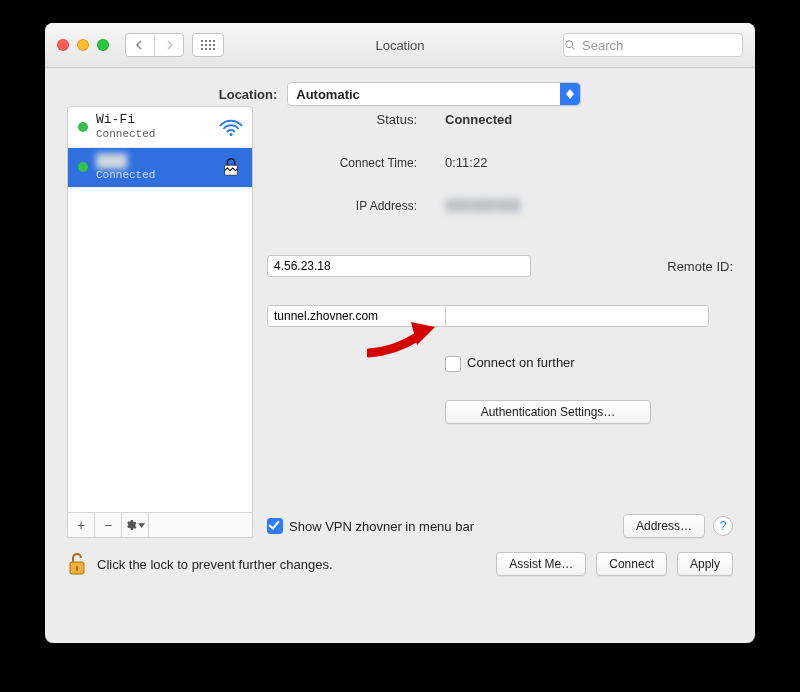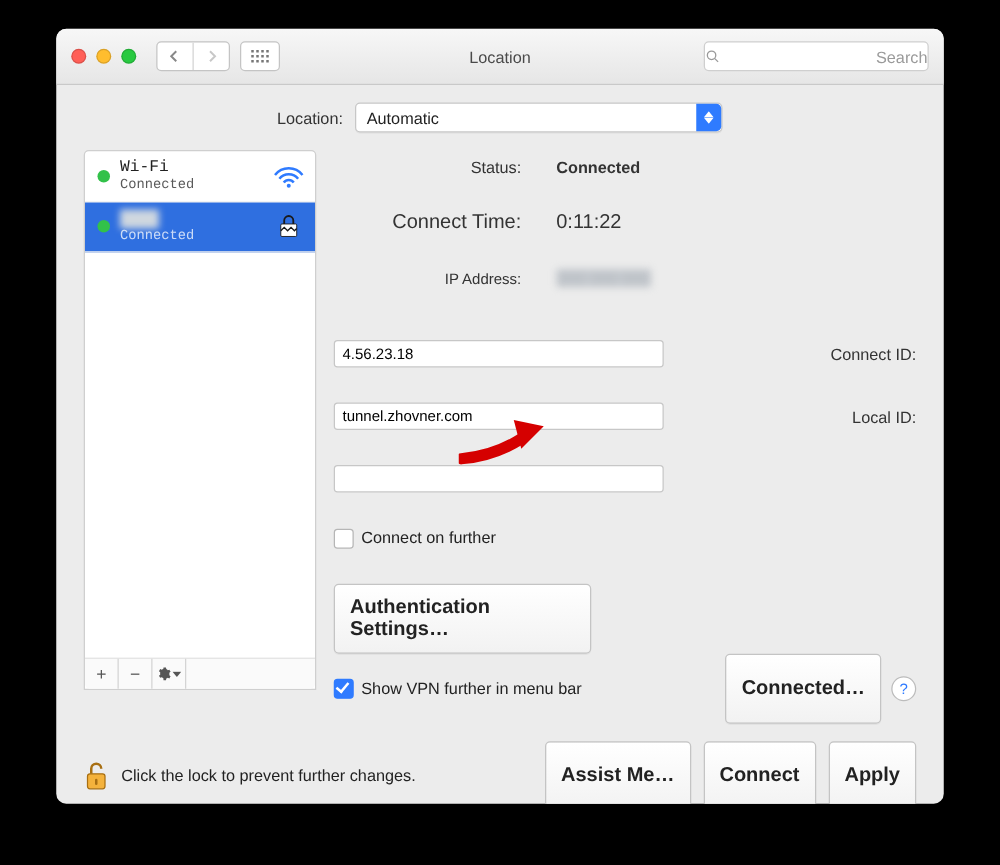--- a/index.html
+++ b/index.html
@@ -10,25 +10,25 @@
   .traffic{display:flex;gap:8px;margin-left:12px;}
   .dot{width:12px;height:12px;border-radius:50%;box-shadow:inset 0 0 0 1px rgba(0,0,0,.15);}
   .dot.red{background:#ff5f57;} .dot.amber{background:#ffbd2e;} .dot.green{background:#28c940;}
   .navbtns{display:flex;margin-left:16px;border:1px solid #c4c4c4;border-radius:4px;overflow:hidden;background:#fff;}
   .navbtn{width:28px;height:22px;display:flex;align-items:center;justify-content:center;color:#888;font-size:13px;}
   .navbtn+.navbtn{border-left:1px solid #d4d4d4;}
   .gridbtn{margin-left:8px;width:30px;height:22px;border:1px solid #c4c4c4;border-radius:4px;background:#fff;display:flex;align-items:center;justify-content:center;}
   .gridbtn .g{display:grid;grid-template-columns:repeat(4,2px);grid-template-rows:repeat(3,2px);gap:2px;}
   .gridbtn .g span{background:#777;}
   .title{position:absolute;left:0;right:0;text-align:center;font-size:13px;color:#4a4a4a;pointer-events:none;}
-  .search{margin-left:auto;margin-right:12px;width:178px;height:22px;border:1px solid #cfcfcf;border-radius:4px;background:#fff;display:flex;align-items:center;justify-content:space-between;color:#9a9a9a;gap:6px;}
+  .search{margin-left:auto;margin-right:12px;width:178px;height:22px;border:1px solid #cfcfcf;border-radius:4px;background:#fff;display:flex;align-items:center;justify-content:flex-start;color:#9a9a9a;gap:6px;}
   .search svg{width:12px;height:12px;}
   
   .body{padding:14px 22px 16px 22px;}
-  .locrow{display:flex;align-items:center;justify-content:center;gap:10px;margin-bottom:14px;}
+  .locrow{display:flex;align-items:center;justify-content:center;gap:10px;font-weight:bold;}
   .label-r{color:#333;}
   .popup{display:inline-flex;align-items:center;width:260px;height:22px;background:#fff;border:1px solid #c7c7c7;border-radius:4px;position:relative;padding:0 24px 0 8px;box-shadow:0 1px 0 rgba(0,0,0,.04);}
   .popup .ca{position:absolute;right:0;top:0;width:20px;height:100%;background:#2f7bff;border-radius:0 4px 4px 0;display:flex;flex-direction:column;align-items:center;justify-content:center;color:#fff;}
   .popup .ca svg{width:8px;height:5px;}
   
   .cols{display:flex;gap:14px;}
   .side{width:184px;background:#fff;border:1px solid #cfcfcf;border-radius:4px 4px 0 0;display:flex;flex-direction:column;height:430px;}
   .svc{display:flex;align-items:center;gap:8px;padding:6px 8px 6px 10px;border-bottom:1px solid #f0f0f0;font-family:Liberation Mono, monospace;}
   .svc.sel{background:#2f6fe0;color:#fff;}
   .sd{width:10px;height:10px;border-radius:50%;background:#32c14a;flex:none;}
@@ -45,21 +45,21 @@
   .rowset{display:grid;grid-template-columns:150px 1fr;column-gap:10px;row-gap:6px;align-items:center;gap:28px;}
   .rowset .lab{text-align:right;color:#333;}
   .rowset .val{color:#333;}
   .rowset .val.b{font-weight:600;}
   .blurred2{filter:blur(3px);color:#b0b6bc;background:#c7cbd0;border-radius:2px;display:inline-block;padding:0 2px;}
   .gap{height:42px;}
   .tin{height:20px;border:1px solid #c7c7c7;border-radius:3px;background:#fff;padding:0 6px;font-size:12px;width:250px;}
   .cbx{width:14px;height:14px;border:1px solid #b6b6b6;border-radius:3px;background:#fff;display:inline-block;vertical-align:middle;margin-right:6px;}
   .cbx.on{background:#2f7bff;border-color:#2f7bff;position:relative;}
   .cbx.on::after{content:"";position:absolute;left:3px;top:0px;width:4px;height:8px;border:solid #fff;border-width:0 2px 2px 0;transform:rotate(40deg);}
-  .btn{display:inline-flex;align-items:center;justify-content:center;height:22px;padding:16px 12px;border:1px solid #c4c4c4;border-radius:4px;background:linear-gradient(#ffffff,#f2f2f2);color:#222;font-size:16px;box-shadow:0 1px 0 rgba(0,0,0,.04);font-weight:bold;}
+  .btn{display:inline-flex;align-items:center;justify-content:center;height:22px;padding:0 12px;border:1px solid #c4c4c4;border-radius:4px;background:linear-gradient(#ffffff,#f2f2f2);color:#222;font-size:12px;box-shadow:0 1px 0 rgba(0,0,0,.04);}
   .arrow{position:absolute;left:100px;top:213px;pointer-events:none;}
   .bottombar{display:flex;align-items:center;margin-top:18px;}
   .help{width:18px;height:18px;border-radius:50%;border:1px solid #bcbcbc;background:#fff;display:flex;align-items:center;justify-content:center;color:#2f7bff;font-size:12px;margin-left:8px;}
   .footer{margin-top:14px;display:flex;align-items:center;gap:10px;}
   .lockic{width:20px;height:24px;}
   .footer .sp{flex:1;}
 </style>
 </head>
 <body>
 <div class="stage">
@@ -165,51 +165,50 @@
                   <path d="M0 0 L4 5 L8 0" fill="#555"></path>
                 </svg>
           </div>
         </div>
       </div>
 
       <div class="detail">
         <div class="rowset" style="margin-top:6px">
           <div class="lab">Status:</div>
           <div class="val b">Connected</div>
-          <div class="lab" style="font-size:16px">Connect Time:</div>
-          <div class="val" style="font-size:16px">0:11:22</div>
+          <div class="lab" style="font-size:12px">Connect Time:</div>
+          <div class="val" style="font-size:13px">0:11:22</div>
           <div class="lab" style="font-size:12px">IP Address:</div>
           <div class="val"><span class="blurred2">000 000 000</span></div>
         </div>
 
         <div class="gap"></div>
 
         <div class="rowset">
           <div><input class="tin" value="4.56.23.18" style=""></div>
-          <div class="lab">Connect ID:</div>
+          <div class="lab">Remote ID:</div>
           <div><input class="tin" value="tunnel.zhovner.com" style=""></div>
-          <div class="lab">Local ID:</div>
           <div><input class="tin" value="" style=""></div>
           <div></div>
           <div><span class="cbx"></span><span>Connect on further</span></div>
           <div></div>
           <div><span class="btn" style="width:180px">Authentication Settings…</span></div>
           <div></div>
         </div>
 
         <svg class="arrow" width="70" height="40" viewBox="0 0 70 40">
           <path d="M2 34 Q28 32 50 18" stroke="#d50000" stroke-width="9" fill="none" stroke-linecap="round"></path>
           <path d="M68 8 L44 3 L50 26 Z" fill="#d50000"></path>
         </svg>
 
         <div class="bottombar" style="margin-top:auto">
           <span class="cbx on"></span>
-          <span>Show VPN further in menu bar</span>
+          <span>Show VPN zhovner in menu bar</span>
           <span style="flex:1"></span>
-          <span class="btn">Connected…</span>
+          <span class="btn">Address…</span>
           <span class="help">?</span>
         </div>
       </div>
     </div>
 
     <div class="footer">
       <svg class="lockic" viewBox="0 0 20 24">
             <rect x="3" y="10" width="14" height="12" rx="2" fill="#f4b23c" stroke="#a86f12"></rect>
             <path d="M6 10 V6 a4 4 0 0 1 8 0" fill="none" stroke="#a86f12" stroke-width="2"></path>
             <rect x="9" y="14" width="2" height="5" rx="1" fill="#a86f12"></rect>

